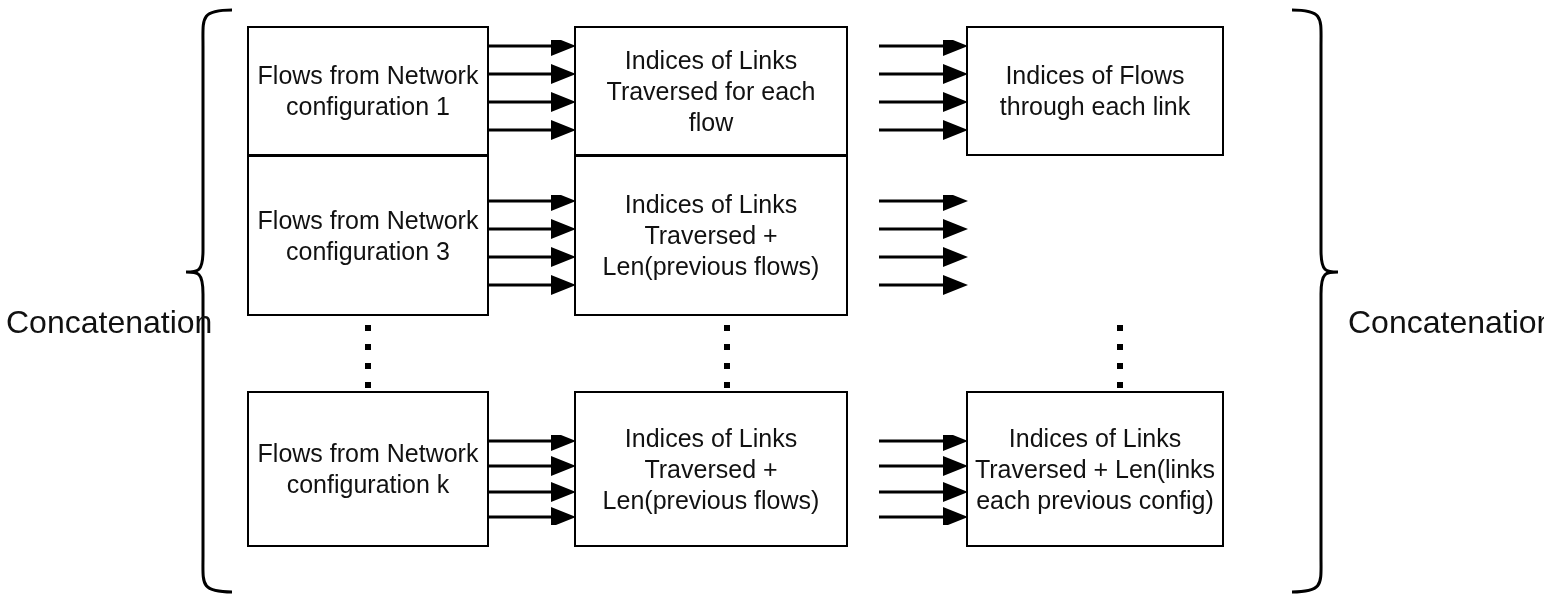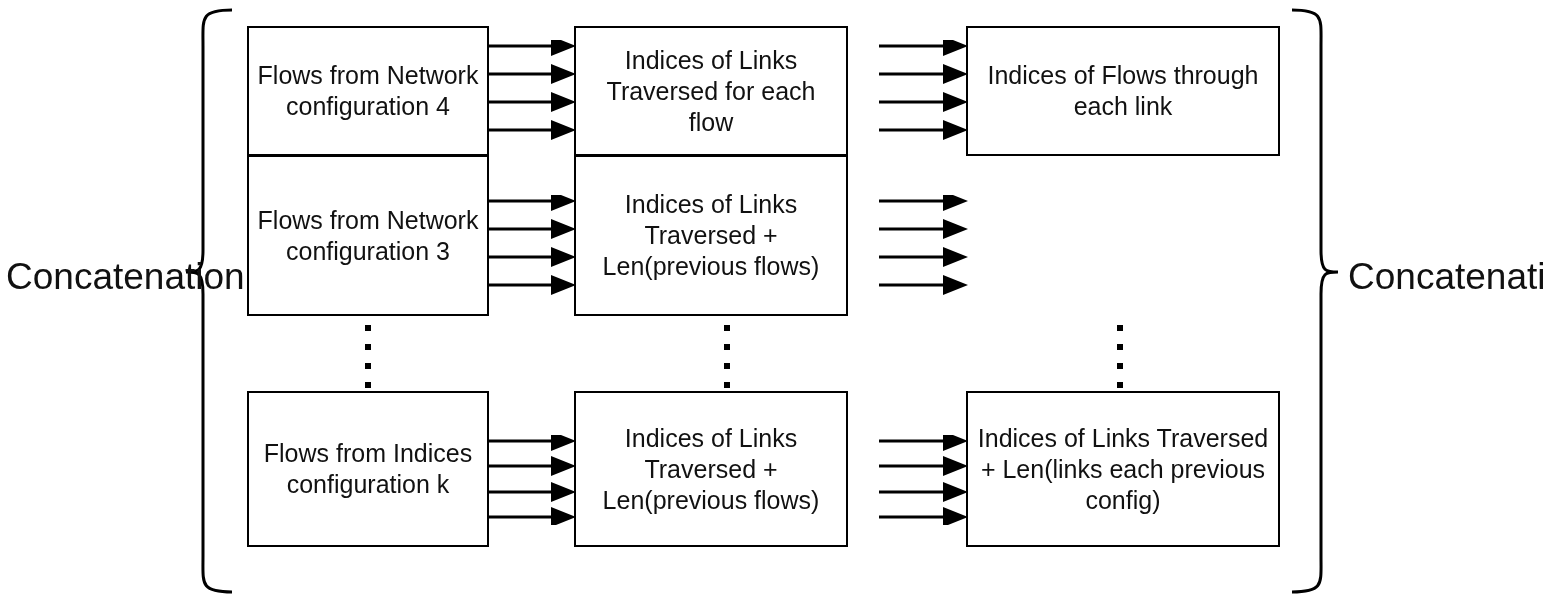--- a/index.html
+++ b/index.html
@@ -6,24 +6,25 @@
   #canvas{
     position:relative;
     width:1544px;height:602px;
     background:#ffffff;
     font-family:"Liberation Sans", sans-serif;
     overflow:hidden;
   }
   .brace-svg{position:absolute;top:0;left:0;width:1544px;height:602px;pointer-events:none;}
   .concat-label{
     position:absolute;
-    font-size:37px;
+    font-size:32px;
     color:#111111;
     white-space:nowrap;
     line-height:1;
+    margin-top:48px;
   }
   #concat-left{ left:6px;  top:258px; }
   #concat-right{ left:1348px; top:258px; }
 
   .box{
     position:absolute;
     box-sizing:border-box;
     border:2px solid #000000;
     background:#ffffff;
     display:flex;
@@ -33,21 +34,21 @@
     font-size:25px;
     line-height:1.24;
     color:#111111;
     padding:2px 6px;
   }
   .box span{display:block;}
 
   
   .c1{left:247px;width:242px;}
   .c2{left:574px;width:274px;}
-  .c3{left:966px;width:314px;}
+  .c3{left:966px;width:258px;}
 
   
   .r1{top:26px;height:130px;}
   .r2{top:156px;height:160px;border-top-width:1px;}
   .r3{top:391px;height:156px;}
 
   .arrows{position:absolute;}
   .arrows svg{display:block;}
 
   .dots{position:absolute;width:8px;}
@@ -81,27 +82,27 @@
              C 1326 272, 1321 272, 1321 294
              L 1321 556
              C 1321 584, 1324 592, 1292 592" fill="none" stroke="#000000" stroke-width="3"></path>
   </svg>
 
   <div class="concat-label" id="concat-left">Concatenation</div>
 
   <div class="concat-label" id="concat-right">Concatenation</div>
 
   <div class="box c1 r1">
-    <span>Flows from Network configuration 4</span>
+    <span>Flows from Network configuration 1</span>
   </div>
   <div class="box c1 r2">
     <span>Flows from Network configuration 3</span>
   </div>
   <div class="box c1 r3">
-    <span>Flows from Indices configuration k</span>
+    <span>Flows from Network configuration k</span>
   </div>
 
   <div class="box c2 r1">
     <span>Indices of Links Traversed for each flow</span>
   </div>
   <div class="box c2 r2">
     <span>Indices of Links Traversed + Len(previous flows)</span>
   </div>
   <div class="box c2 r3">
     <span>Indices of Links Traversed + Len(previous flows)</span>

